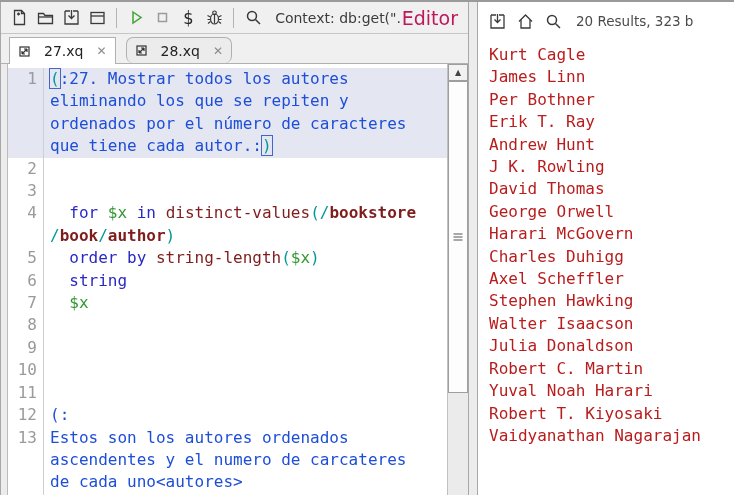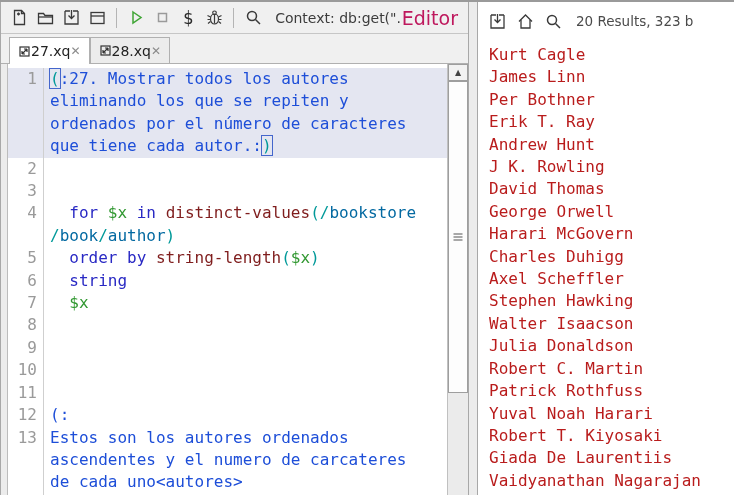--- a/index.html
+++ b/index.html
@@ -16,44 +16,44 @@
     background:transparent; border:none; cursor:pointer; }
   .tsep { width:1px; height:20px; background:#b4b4b4; margin:0 5px; }
   .context-label { font-size:14px; color:#3c3c3c; margin-left:8px; white-space:nowrap;
     overflow:hidden; }
   .panel-title { font-size:19px; color:#be185d; margin-left:auto; margin-right:4px; white-space:nowrap; }
   .dollar { font-size:17px; color:#2a2a2a; font-family:"DejaVu Sans Mono", monospace; }
 
   
   .tabstrip { height:30px; flex:0 0 30px; background:#f0f0f0; border-bottom:1px solid #b0b0b0;
     display:flex; align-items:flex-end; padding-left:8px; }
-  .tab { height:26px; display:flex; align-items:center; gap:0; padding:0 8px;
+  .tab { height:26px; display:flex; align-items:center; gap:13px; padding:0 8px;
     border:1px solid #b0b0b0; border-bottom:none; background:#ececec;
     font-size:14px; color:#222; cursor:pointer; }
   .tab.active { background:#fff; margin-bottom:-1px; height:27px; }
-  .tab + .tab { margin-left:0; }
+  .tab + .tab { margin-left:10px;border-radius:7px; }
   .tab .close { color:#8a8a8a; font-size:12px; cursor:pointer; }
 
   
   .editor { flex:1; display:flex; overflow:hidden; background:#fff; }
   .edge-strip { flex:0 0 7px; background:#ececec; border-right:1px solid #bcbcbc; }
   .code-area { flex:1; overflow:hidden; padding-top:4px;
     font-family:"DejaVu Sans Mono", "Liberation Mono", monospace;
     font-size:16px; line-height:22.4px; cursor:text; }
   .cline { display:flex; }
   .cline.hl { background:#e4e6f1; }
   .gut { flex:0 0 36px; text-align:right; padding-right:6px; color:#9a9a9a;
     border-right:1px solid #cfcfcf; user-select:none; }
   .ctext { flex:1; white-space:pre-wrap; padding-left:6px; color:#333; word-break:break-all; }
   .tok-comment { color:#1d4ed8; }
   .tok-kw { color:#2929c4; }
   .tok-fn { color:#7f1d1d; }
   .tok-var { color:#339933; }
   .tok-punct { color:#009999; }
-  .tok-el { color:#0369a1; }
+  .tok-el { color:#7f1d1d;font-weight:bold; }
   .tok-bracket { color:#009999; outline:1px solid #4466cc; outline-offset:0px; }
 
   
   .vscroll { flex:0 0 21px; background:#ebebeb; border-left:1px solid #c0c0c0; position:relative; }
   .sb-btn { position:absolute; top:0; left:0; right:0; height:17px; background:#f2f2f2;
     border:1px solid #9e9e9e; display:flex; align-items:center; justify-content:center;
     font-size:8px; color:#444; cursor:pointer; }
   .sb-thumb { position:absolute; top:17px; left:0; right:0; height:312px; background:#fdfdfd;
     border:1px solid #9e9e9e; cursor:grab; }
   .sb-grip { position:absolute; top:50%; left:50%; transform:translate(-50%,-50%);
@@ -298,21 +298,19 @@
         <div class="ritem">J K. Rowling</div>
         <div class="ritem">David Thomas</div>
         <div class="ritem">George Orwell</div>
         <div class="ritem">Harari McGovern</div>
         <div class="ritem">Charles Duhigg</div>
         <div class="ritem">Axel Scheffler</div>
         <div class="ritem">Stephen Hawking</div>
         <div class="ritem">Walter Isaacson</div>
         <div class="ritem">Julia Donaldson</div>
         <div class="ritem">Robert C. Martin</div>
-        <div class="ritem">Patrick Rothfuss</div>
         <div class="ritem">Yuval Noah Harari</div>
         <div class="ritem">Robert T. Kiyosaki</div>
-        <div class="ritem">Giada De Laurentiis</div>
         <div class="ritem">Vaidyanathan Nagarajan</div>
       </div>
   </div>
 
 </div>
 
 </body></html>

